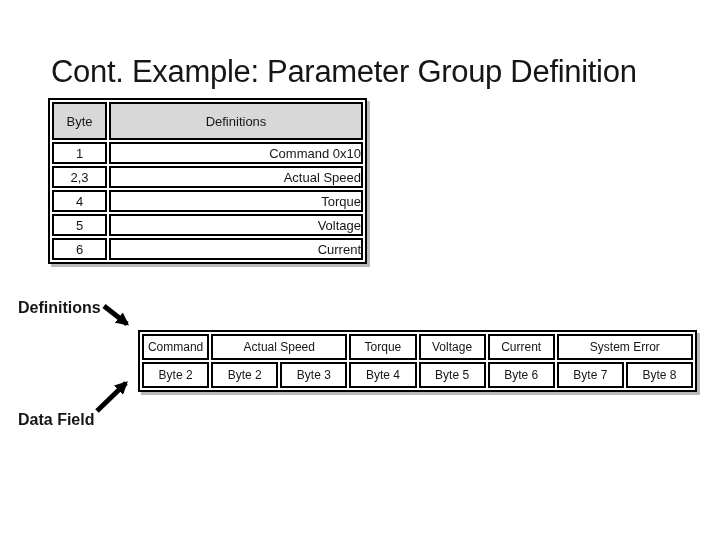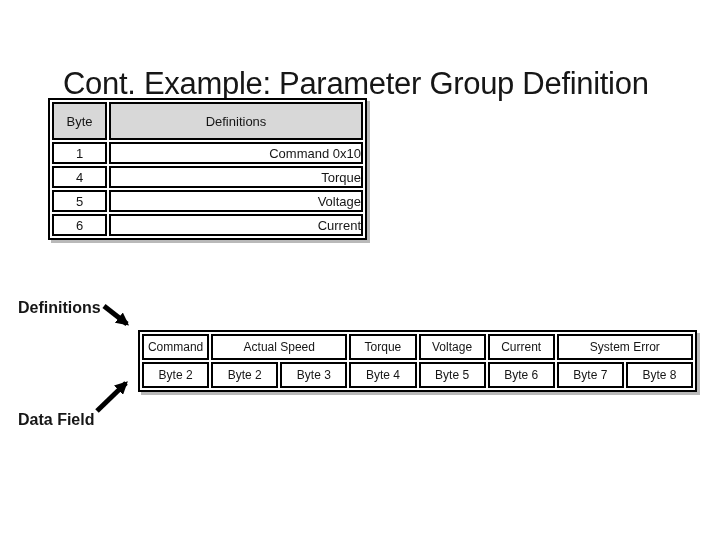--- a/index.html
+++ b/index.html
@@ -16,21 +16,21 @@
   }
   .slide {
     position: absolute;
     inset: 0;
     background: var(--slide_background, #ffffff);
   }
   .title {
     position: absolute;
     left: 47px;
     top: 50px;
-    margin: 16px;
+    margin: 4px;
     font-size: 31px;
     font-weight: 400;
     color: var(--text, #161616);
     white-space: nowrap;
     letter-spacing: -0.3px;
   }
   table {
     position: absolute;
     border-collapse: separate;
     border-spacing: 2px;
@@ -103,20 +103,24 @@
         <th>Byte</th>
         <th>Definitions</th>
       </tr>
     </thead>
     <tbody>
       <tr>
         <td class="byte-cell">1</td>
         <td class="def-cell">Command 0x10</td>
       </tr>
       <tr>
+        <td class="byte-cell">2,3</td>
+        <td class="def-cell">Actual Speed</td>
+      </tr>
+      <tr>
         <td class="byte-cell">4</td>
         <td class="def-cell">Torque</td>
       </tr>
       <tr>
         <td class="byte-cell">5</td>
         <td class="def-cell">Voltage</td>
       </tr>
       <tr>
         <td class="byte-cell">6</td>
         <td class="def-cell">Current</td>

